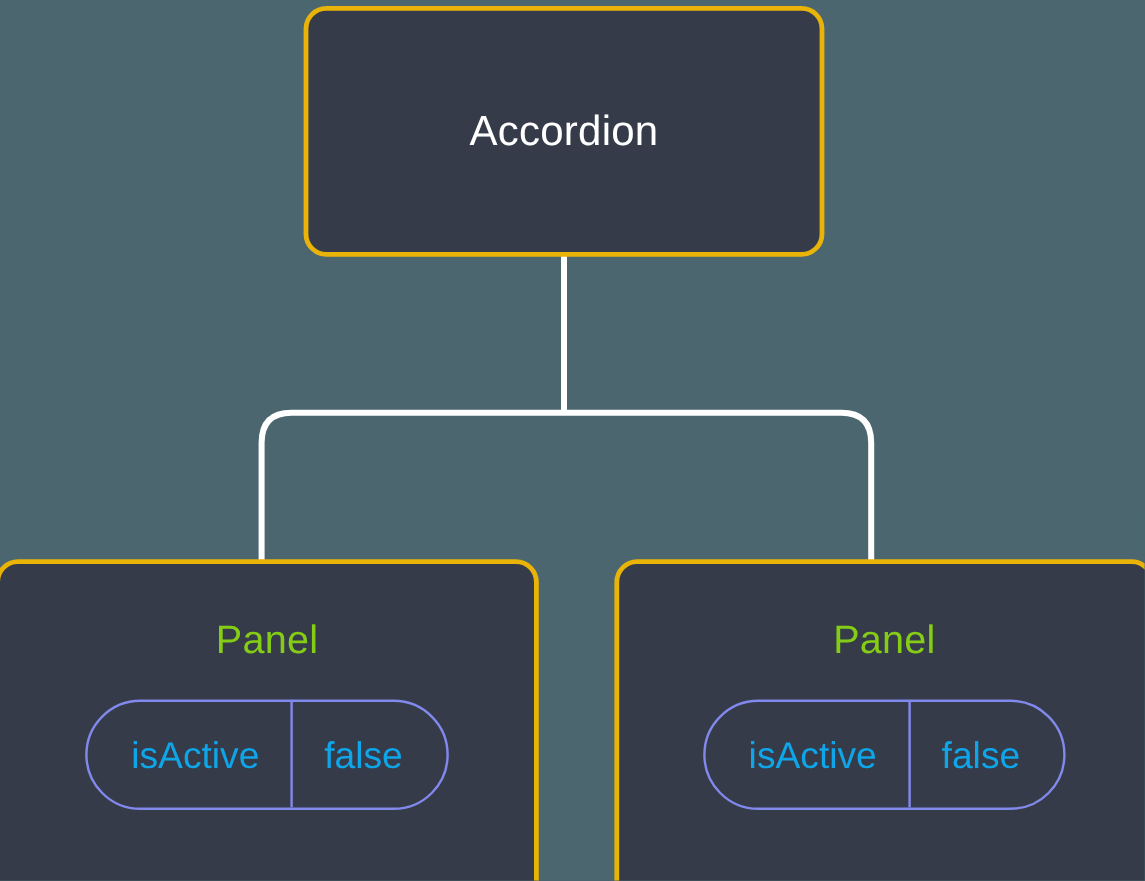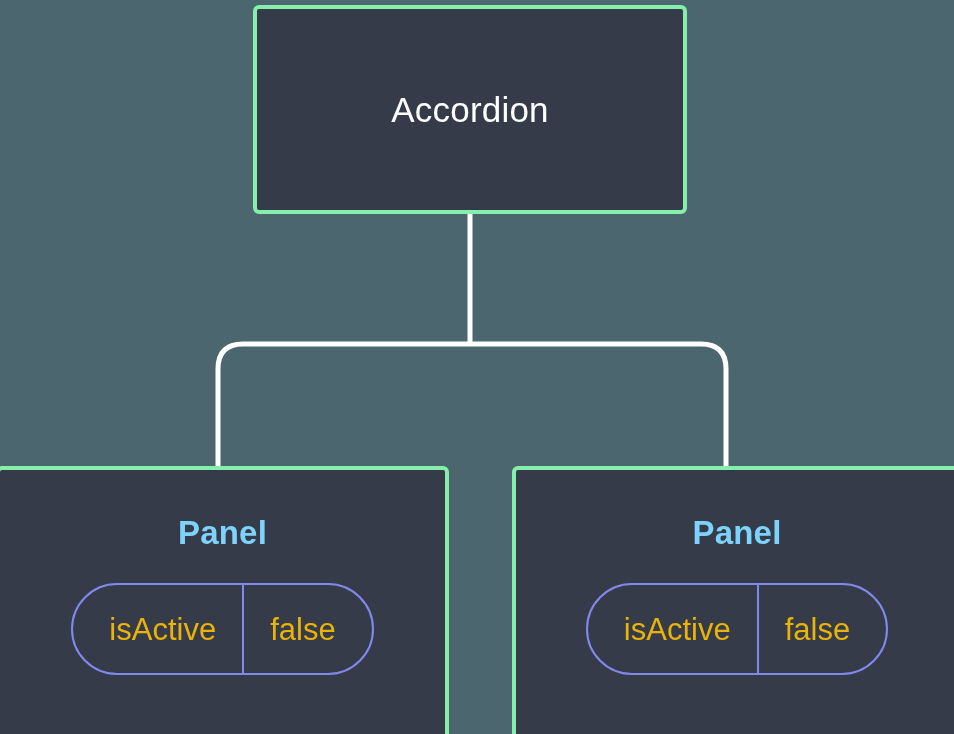--- a/index.html
+++ b/index.html
@@ -31,22 +31,22 @@
     width: 954px;
     height: 734px;
     pointer-events: none;
   }
 
   
   .node {
     position: absolute;
     box-sizing: border-box;
     background: #353b48;
-    border: 4px solid #86efac;
-    border-radius: 6px;
+    border: 4px solid #eab308;
+    border-radius: 19px;
     display: flex;
     flex-direction: column;
     align-items: center;
   }
 
   
   #node-accordion {
     left: 253px;
     top: 5px;
     width: 434px;
@@ -72,43 +72,43 @@
     left: -4px;
     width: 453px;
   }
   #node-panel-right {
     left: 512px;
     width: 450px;
   }
   .panel-node .node-title {
     font-size: 33px;
     line-height: 1;
-    color: #7dd3fc;
-    font-weight: 700;
+    color: #84cc16;
+    font-weight: 400;
     letter-spacing: 0.2px;
   }
 
   
   .prop-pill {
     margin-top: 34px;
     display: flex;
     align-items: stretch;
     height: 92px;
     border: 2px solid #8289ec;
     border-radius: 46px;
     box-sizing: border-box;
     background: transparent;
     overflow: hidden;
   }
   .prop-key,
   .prop-value {
     display: flex;
     align-items: center;
     justify-content: center;
-    color: #eab308;
+    color: #0ea5e9;
     font-size: 31px;
     line-height: 1;
     white-space: nowrap;
   }
   .prop-key {
     padding: 0 26px 0 36px;
   }
   .prop-value {
     padding: 0 36px 0 26px;
     border-left: 2px solid #8289ec;

